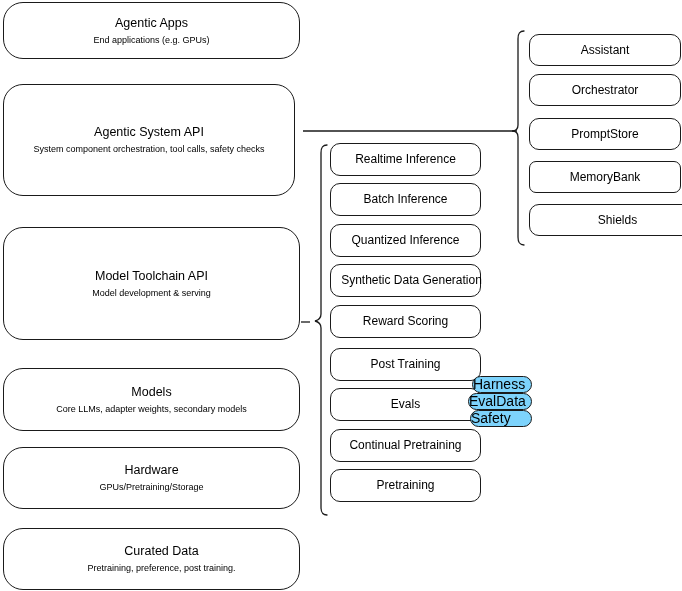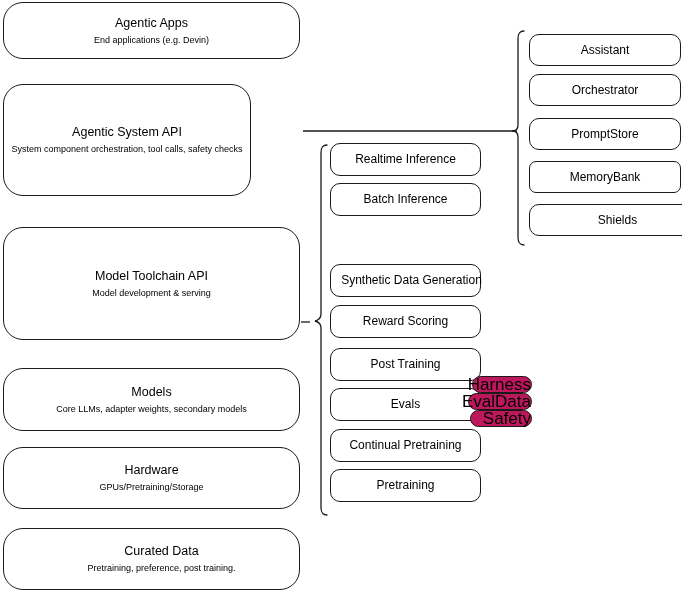--- a/index.html
+++ b/index.html
@@ -57,49 +57,49 @@
   .item-box .title {
     font-size: 12px;
     line-height: 15px;
   }
 
   
   .pill {
     position: absolute;
     box-sizing: border-box;
     border: 1.4px solid #1a1a1a;
-    background: #be185d;
+    background: #7dd3fc;
     border-radius: 999px;
     display: flex;
     align-items: center;
-    justify-content: flex-end;
-    font-size: 17px;
+    justify-content: flex-start;
+    font-size: 14px;
     line-height: 13px;
     white-space: nowrap;
     z-index: 5;
   }
 
   
   .connector {
     position: absolute;
     pointer-events: none;
   }
   .connector svg { display: block; overflow: visible; }
 </style>
 </head>
 <body>
 
 <div id="canvas">
 
   <div class="box layer-box" style="left:3px; top:2px; width:297px; height:57px;">
     <div class="title">Agentic Apps</div>
-    <div class="sub">End applications (e.g. Devin)</div>
-  </div>
-
-  <div class="box layer-box" style="left:3px; top:84px; width:248px; height:112px;">
+    <div class="sub">End applications (e.g. GPUs)</div>
+  </div>
+
+  <div class="box layer-box" style="left:3px; top:84px; width:292px; height:112px;">
     <div class="title">Agentic System API</div>
     <div class="sub">System component orchestration, tool calls, safety checks</div>
   </div>
 
   <div class="box layer-box" style="left:3px; top:227px; width:297px; height:113px;">
     <div class="title">Model Toolchain API</div>
     <div class="sub">Model development &amp; serving</div>
   </div>
 
   <div class="box layer-box" style="left:3px; top:368px; width:297px; height:63px;">
@@ -146,20 +146,23 @@
                C 321 512, 322 515, 327 515" stroke="#1a1a1a" stroke-width="1.3" fill="none" stroke-linecap="round"></path>
     </svg>
   </div>
 
   <div class="box item-box" style="left:330px; top:143px; width:151px; height:33px;">
     <div class="title">Realtime Inference</div>
   </div>
   <div class="box item-box" style="left:330px; top:183px; width:151px; height:33px;">
     <div class="title">Batch Inference</div>
   </div>
+  <div class="box item-box" style="left:330px; top:224px; width:151px; height:33px;">
+    <div class="title">Quantized Inference</div>
+  </div>
   <div class="box item-box" style="left:330px; top:264px; width:151px; height:33px;padding-left:12px;">
     <div class="title">Synthetic Data Generation</div>
   </div>
   <div class="box item-box" style="left:330px; top:305px; width:151px; height:33px;">
     <div class="title">Reward Scoring</div>
   </div>
   <div class="box item-box" style="left:330px; top:348px; width:151px; height:33px;">
     <div class="title">Post Training</div>
   </div>
   <div class="box item-box" style="left:330px; top:388px; width:151px; height:33px;">

